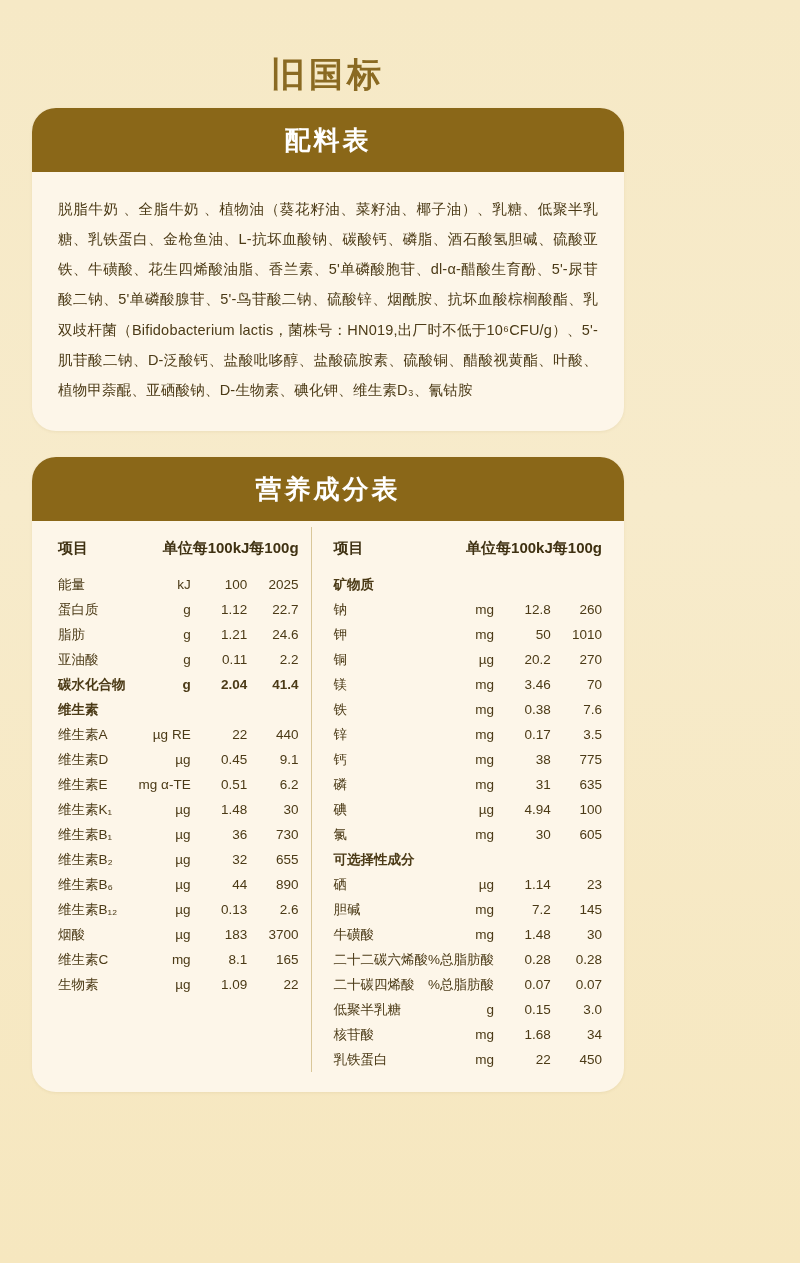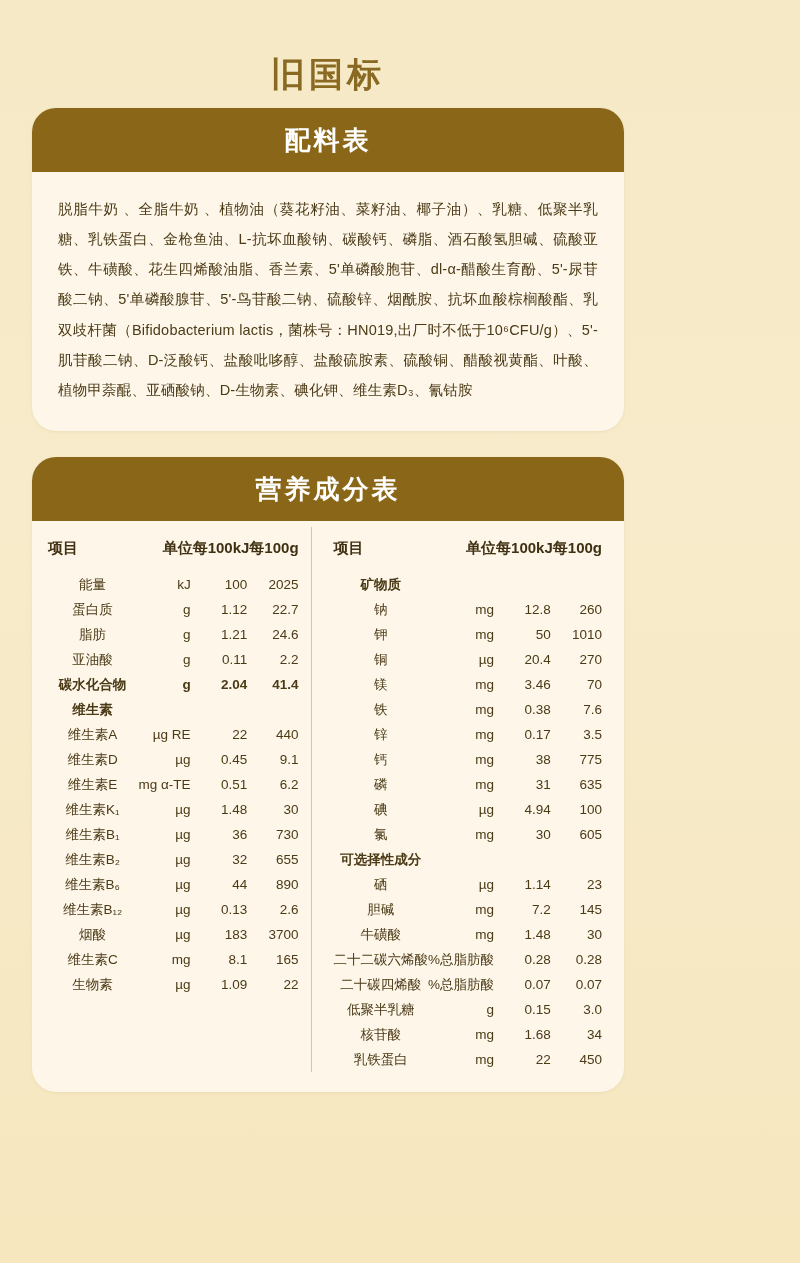--- a/index.html
+++ b/index.html
@@ -55,21 +55,21 @@
     color: #4b3a16;
     letter-spacing: 0.2px;
   }
   .ing-body p {
     margin: 0;
     text-align: justify;
   }
   
   .nutri-body {
     display: flex;
-    padding: 6px 22px 20px 12px;
+    padding: 6px 22px 20px 22px;
   }
   .nutri-col {
     flex: 1 1 50%;
     box-sizing: border-box;
   }
   .nutri-col.left {
     padding-right: 12px;
     border-right: 1px solid #d9c79a;
   }
   .nutri-col.right {
@@ -91,21 +91,21 @@
   }
   table.nt th.item {
     text-align: left;
     padding-left: 4px;
   }
   table.nt td {
     padding: 3.5px 0;
     white-space: nowrap;
   }
   table.nt td.item {
-    text-align: center;
+    text-align: left;
     padding-left: 4px;
   }
   table.nt td.unit,
   table.nt td.kj,
   table.nt td.g {
     text-align: right;
   }
   table.nt td.unit { padding-right: 2px; }
   table.nt td.kj { padding-right: 2px; }
   .grouprow td {
@@ -289,21 +289,21 @@
               </tr>
               <tr>
                 <td class="item">钾</td>
                 <td class="unit">mg</td>
                 <td class="kj">50</td>
                 <td class="g">1010</td>
               </tr>
               <tr>
                 <td class="item">铜</td>
                 <td class="unit">µg</td>
-                <td class="kj">20.4</td>
+                <td class="kj">20.2</td>
                 <td class="g">270</td>
               </tr>
               <tr>
                 <td class="item">镁</td>
                 <td class="unit">mg</td>
                 <td class="kj">3.46</td>
                 <td class="g">70</td>
               </tr>
               <tr>
                 <td class="item">铁</td>

